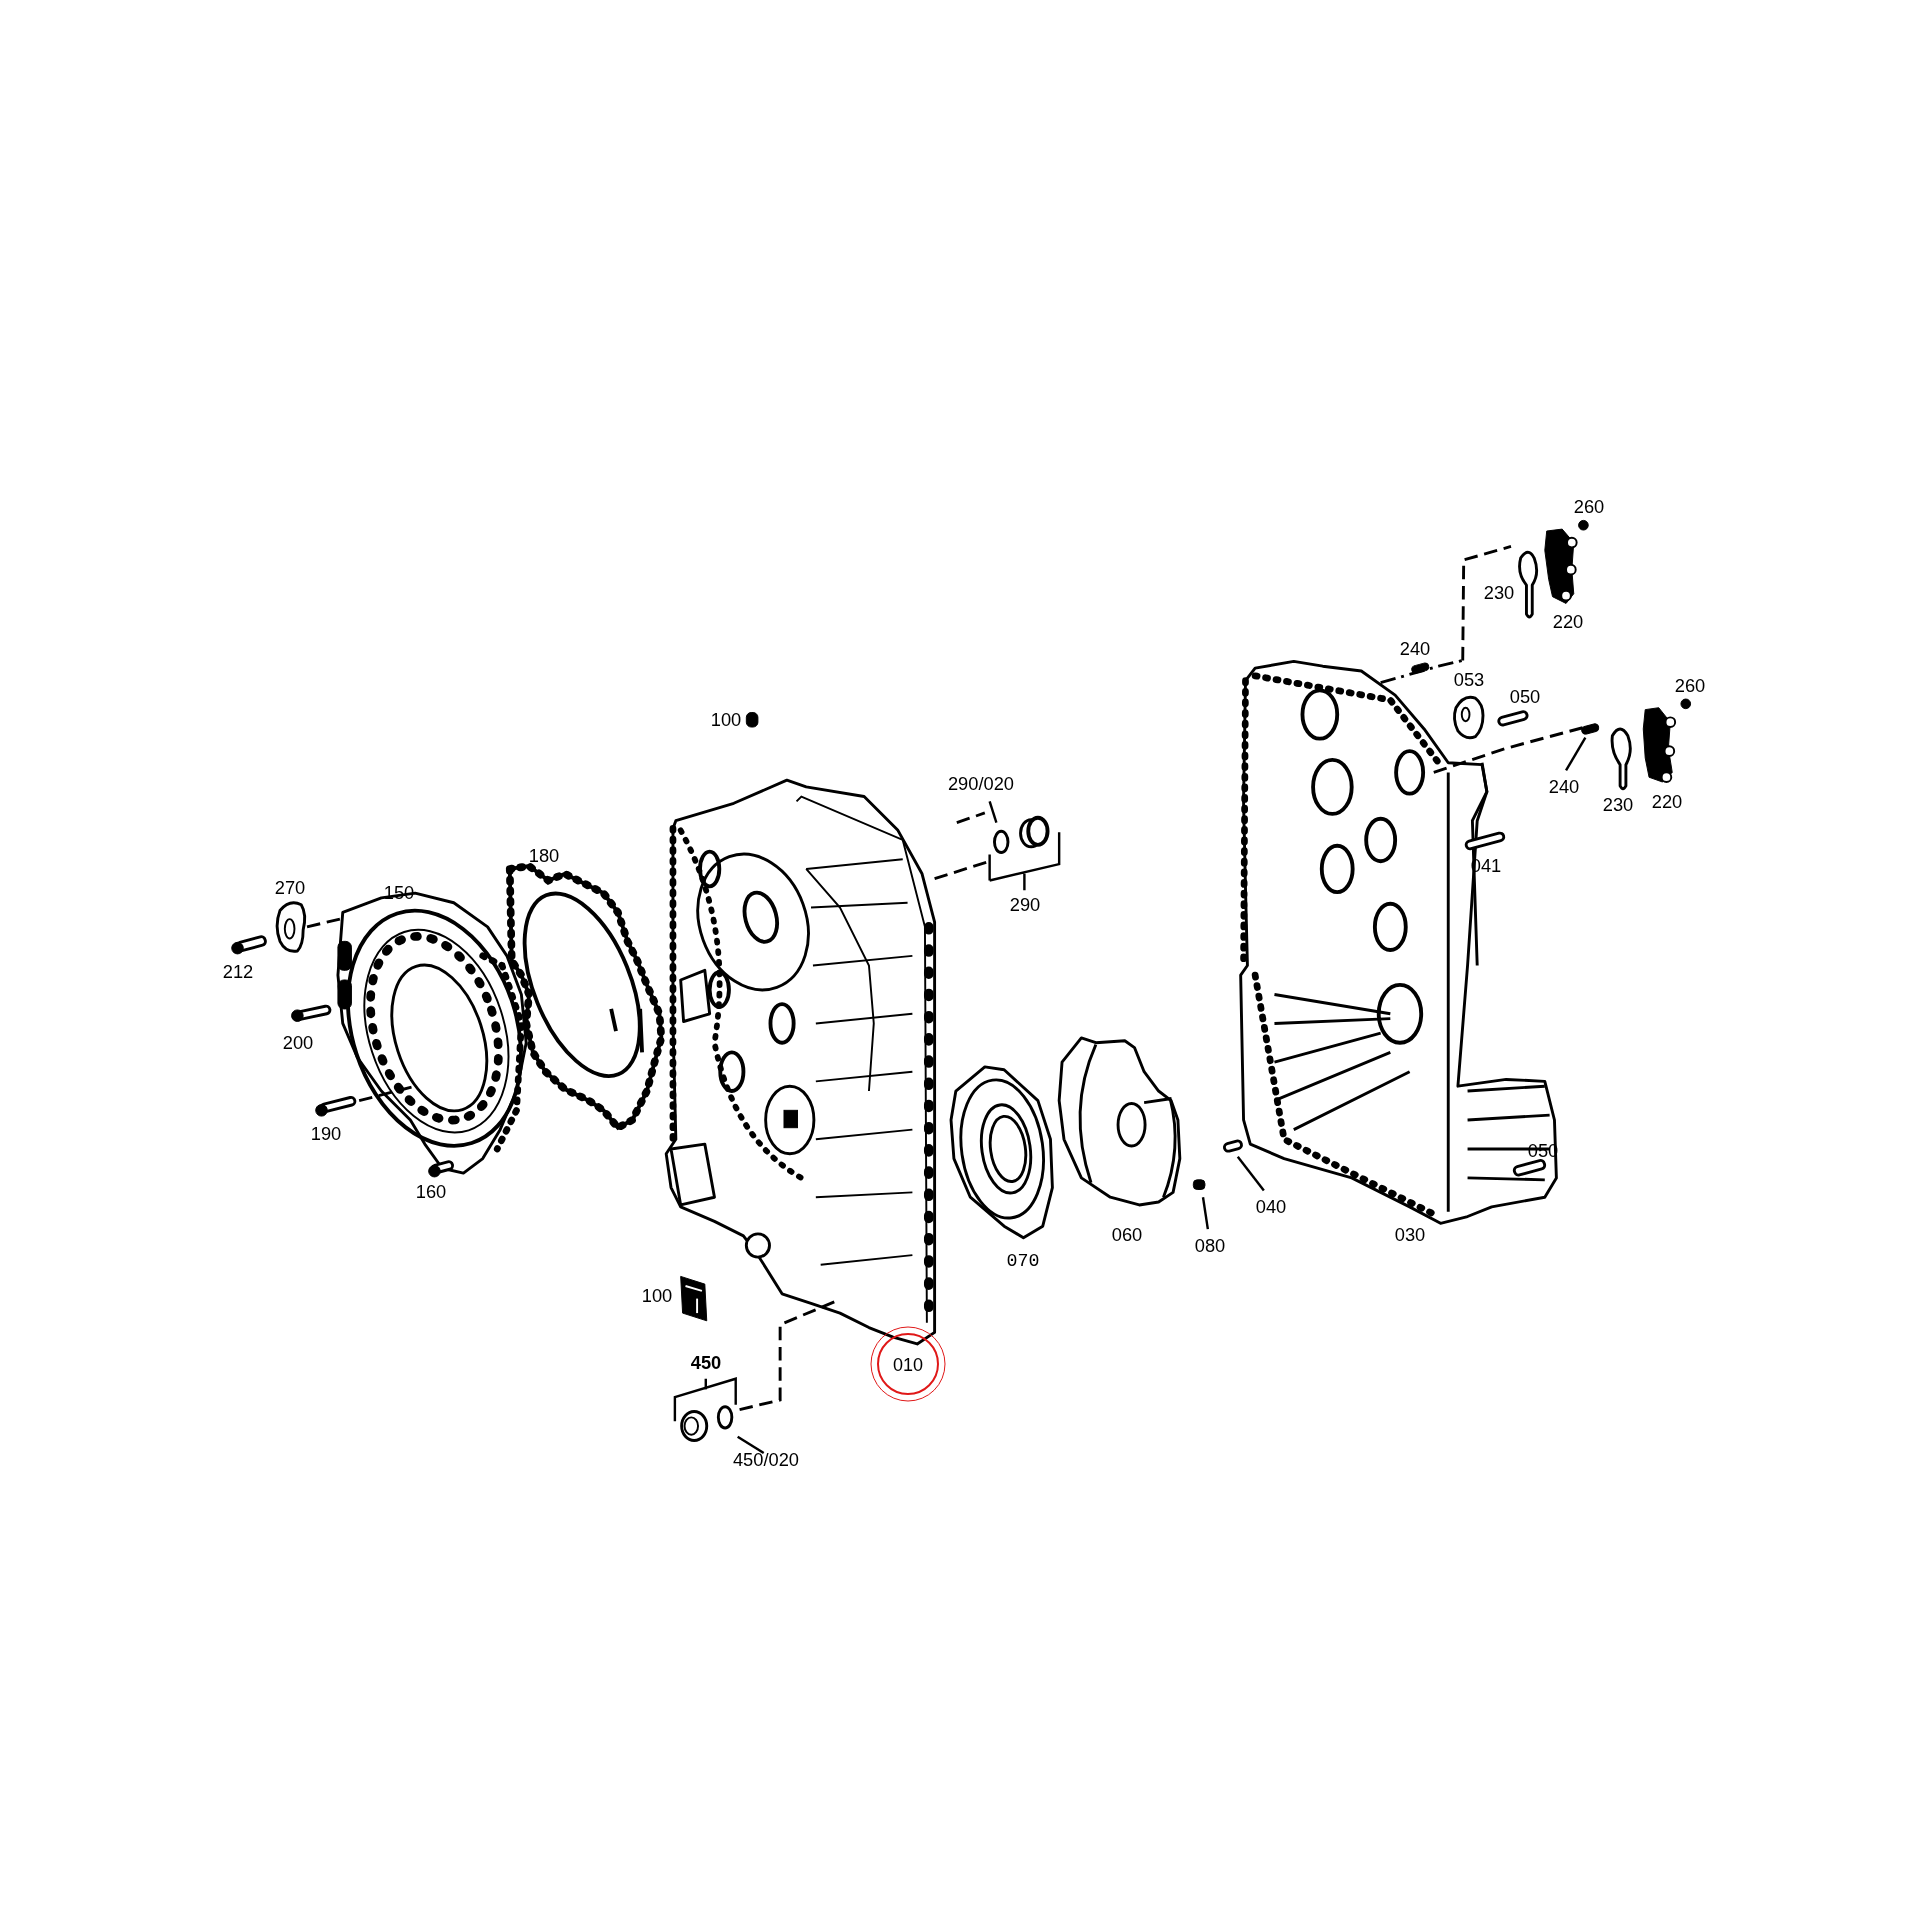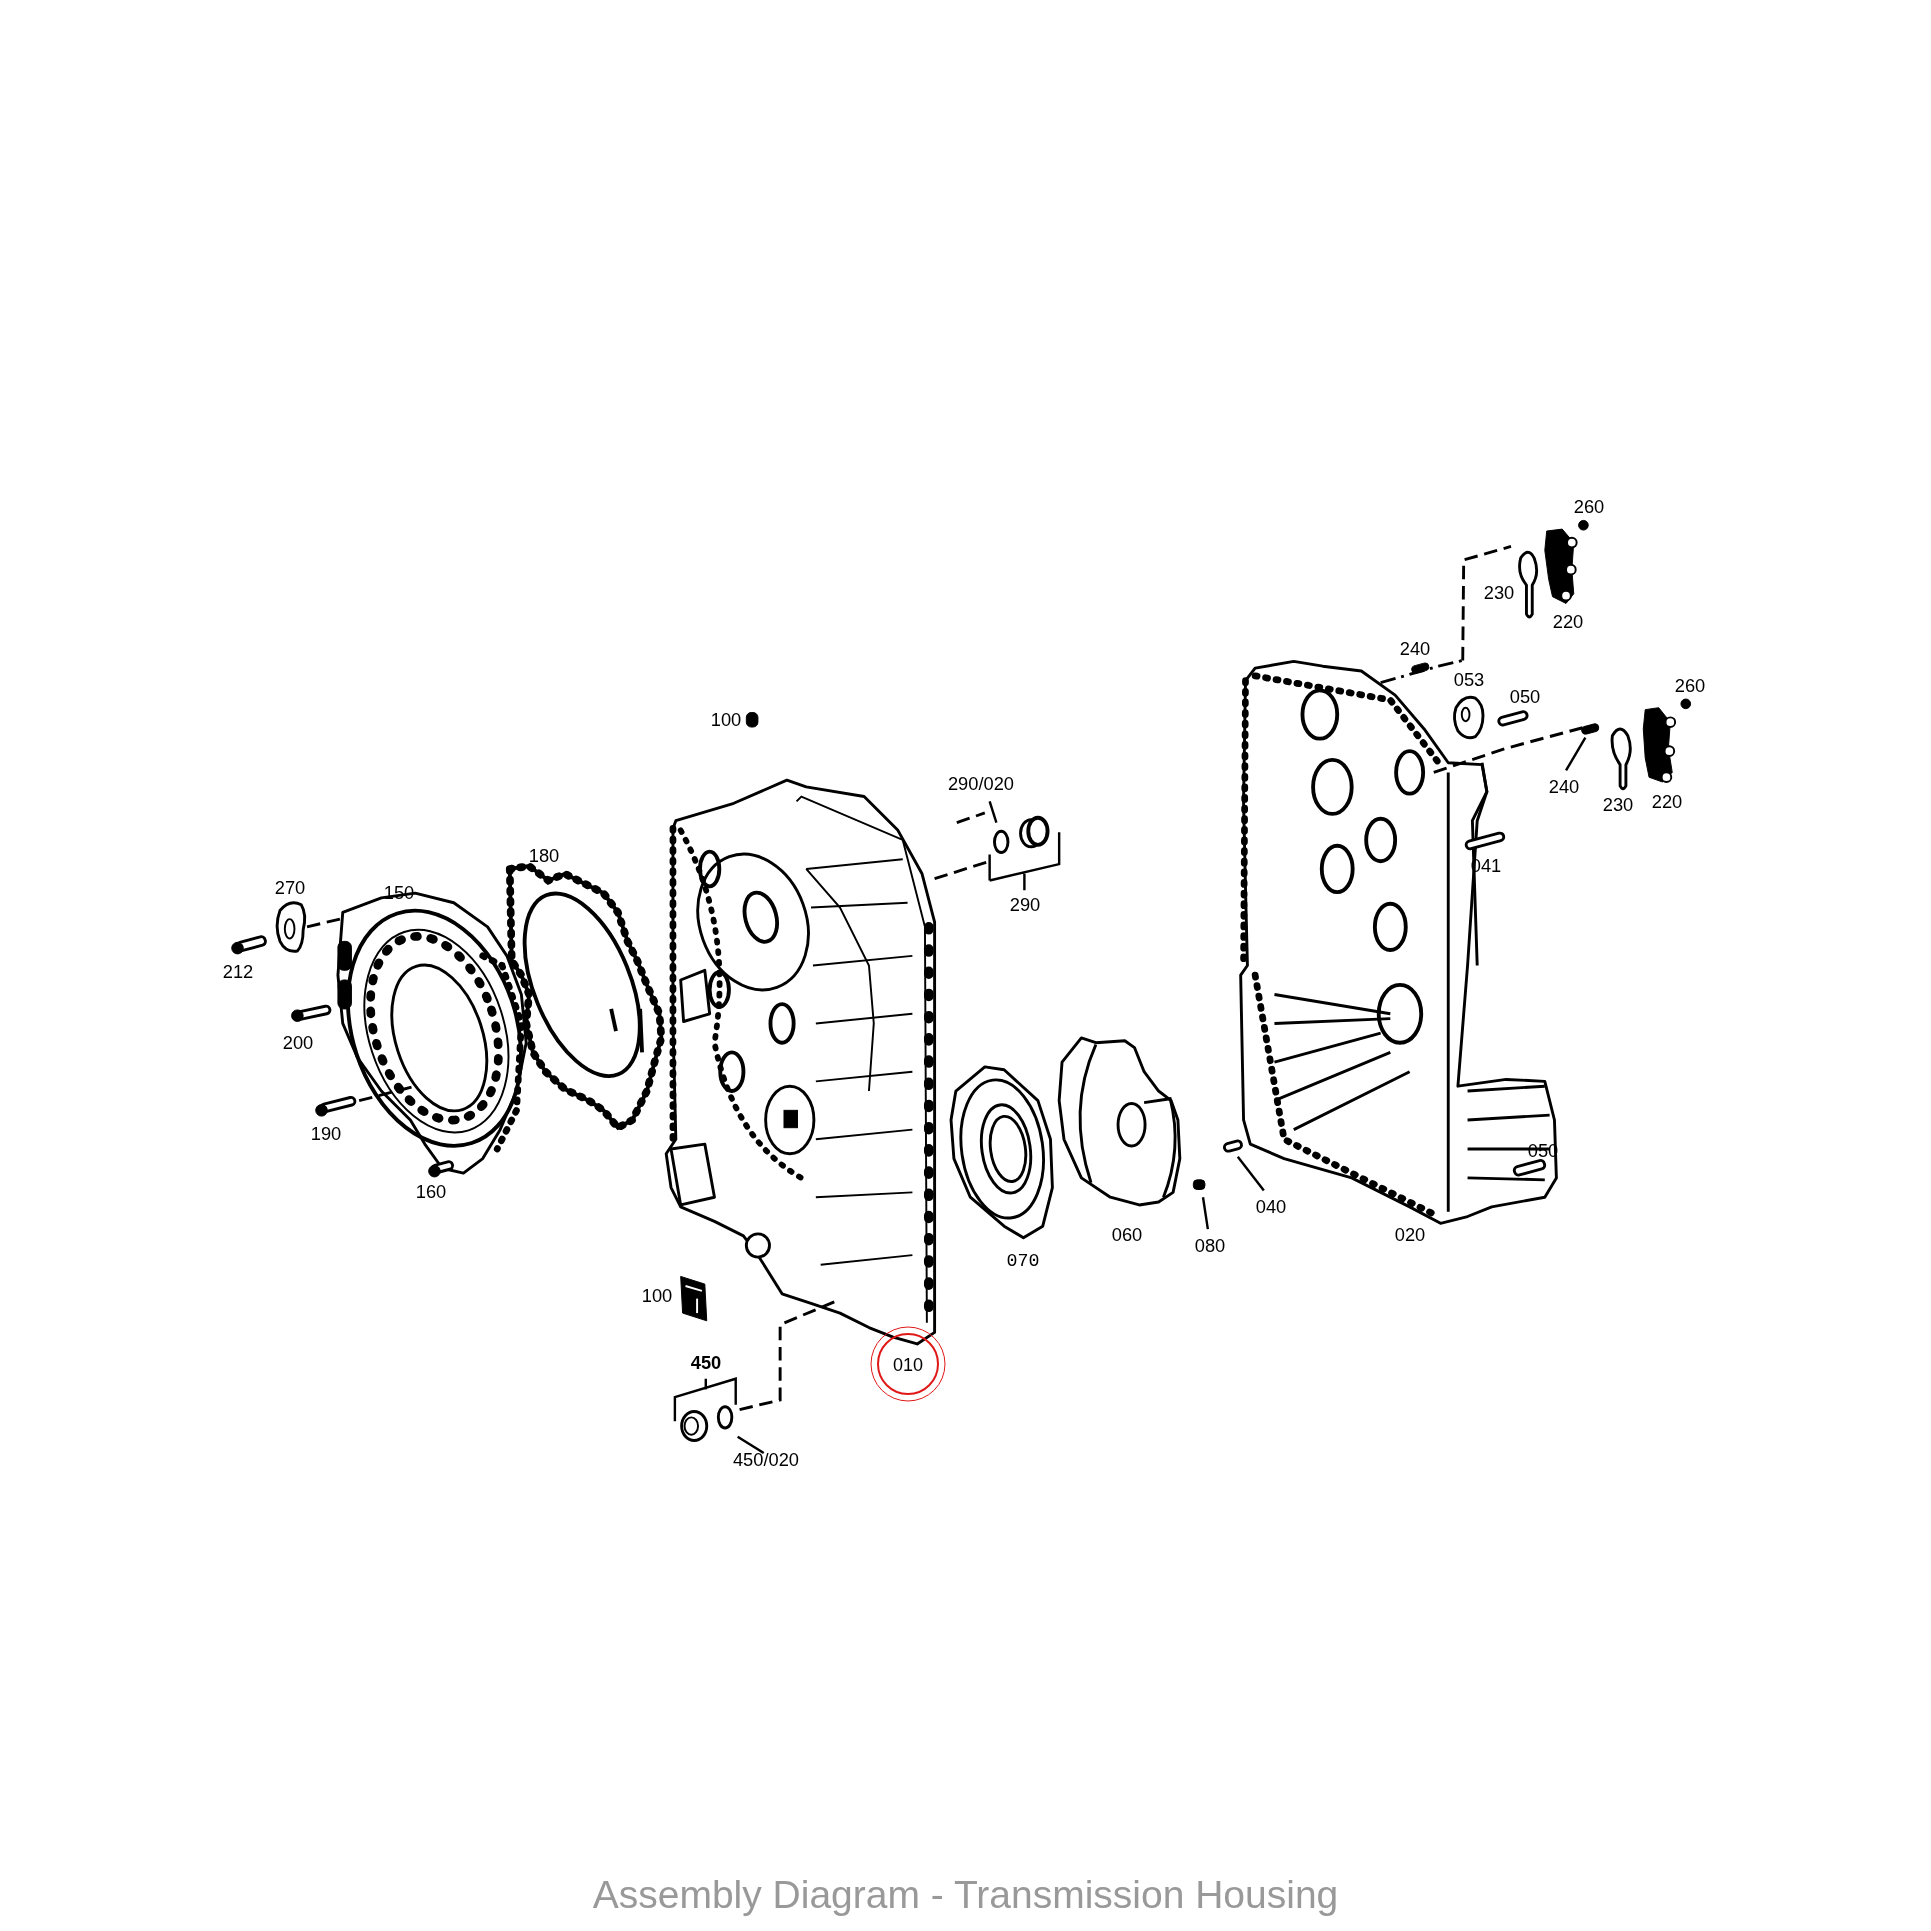--- a/index.html
+++ b/index.html
@@ -232,21 +232,21 @@
       <circle cx="1726" cy="805" r="5" fill="#fff" stroke="#000" stroke-width="2"></circle>
     </g>
     <circle cx="1746" cy="729" r="5" class="solid"></circle>
   </svg>
 
   <div class="highlight" id="hl-outer" style="left: 908px; top: 1364px; width: 73px; height: 73px; border: 1.4px solid rgb(224, 24, 24);"></div>
   <div class="highlight" id="hl-inner" style="left: 908px; top: 1364px; width: 58px; height: 58px; border: 2.9px solid rgb(224, 24, 24);"></div>
 
   <div id="callouts">
       <div class="callout selected" style="left: 908px; top: 1365px;">010</div>
-      <div class="callout" style="left: 1410px; top: 1235px;">020</div>
+      <div class="callout" style="left: 1410px; top: 1235px;">030</div>
       <div class="callout" style="left: 1271px; top: 1207px;">040</div>
       <div class="callout" style="left: 1525px; top: 697px;">050</div>
       <div class="callout" style="left: 1543px; top: 1151px;">050</div>
       <div class="callout" style="left: 1469px; top: 680px;">053</div>
       <div class="callout" style="left: 1486px; top: 866px;">041</div>
       <div class="callout" style="left: 1127px; top: 1235px;">060</div>
       <div class="callout" style="left: 1023px; top: 1261px; font-family: Liberation Mono, monospace;">070</div>
       <div class="callout" style="left: 1210px; top: 1246px;">080</div>
       <div class="callout" style="left: 657px; top: 1296px;">100</div>
       <div class="callout" style="left: 726px; top: 720px;">100</div>
@@ -264,15 +264,14 @@
       <div class="callout" style="left: 1564px; top: 787px;">240</div>
       <div class="callout" style="left: 1589px; top: 507px;">260</div>
       <div class="callout" style="left: 1690px; top: 686px;">260</div>
       <div class="callout" style="left: 290px; top: 888px;">270</div>
       <div class="callout" style="left: 1025px; top: 905px;">290</div>
       <div class="callout" style="left: 981px; top: 784px;">290/020</div>
       <div class="callout" style="left: 706px; top: 1363px; font-weight: bold;">450</div>
       <div class="callout" style="left: 766px; top: 1460px;">450/020</div>
     </div>
 
-  <div class="caption">Assembly Diagram - Transmission Housing</div>
 </div>
 
 
 </body></html>

